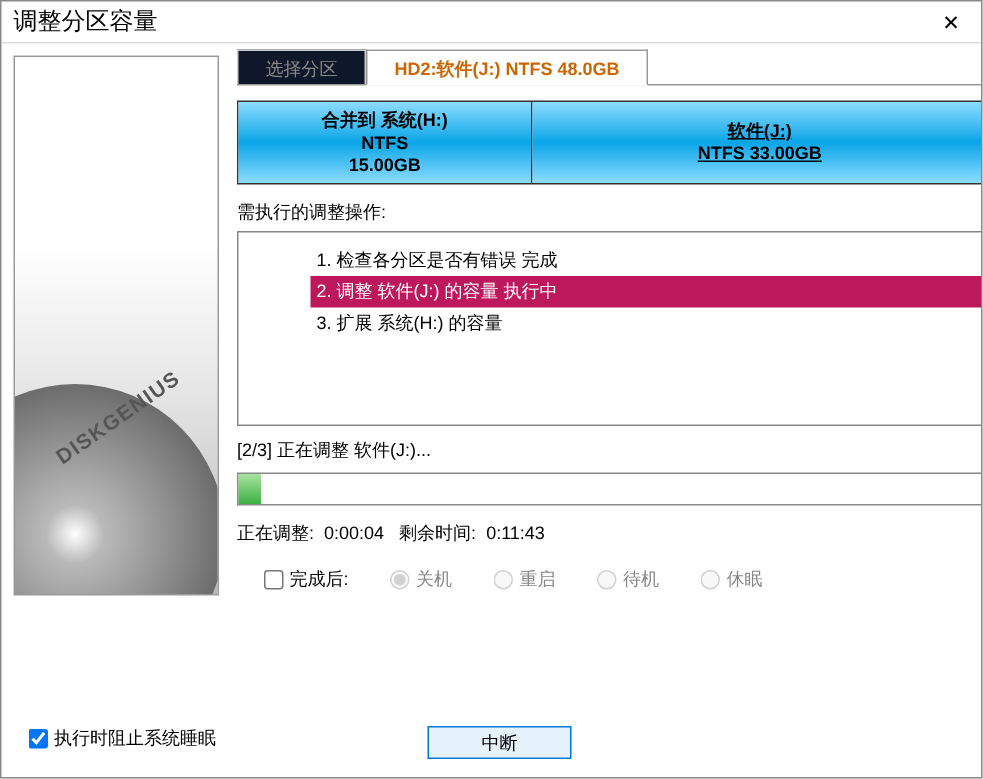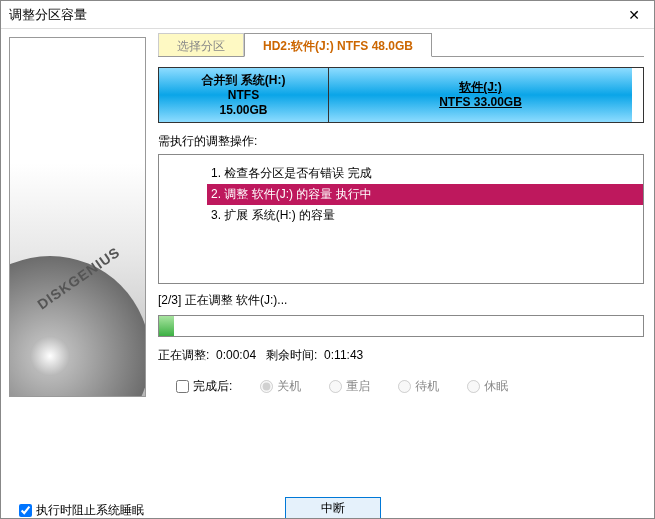--- a/index.html
+++ b/index.html
@@ -1,48 +1,48 @@
 <!DOCTYPE html>
 <html><head>
 <meta charset="utf-8">
 <style>
 * { box-sizing: border-box; margin: 0; padding: 0; font-family: "Microsoft YaHei", "SimSun", Arial, sans-serif; font-size: 12px; }
 body { background: #fff; width: 655px; height: 519px; border: 1px solid #888; overflow: hidden; }
 .titlebar { height: 28px; display: flex; align-items: center; justify-content: space-between; padding: 0 0 0 8px; border-bottom: 1px solid #ddd; }
-.titlebar .title { font-size: 13px; }
+.titlebar .title { font-size: 16px; }
 .titlebar .close { width: 40px; height: 28px; display: flex; align-items: center; justify-content: center; font-size: 14px; cursor: default; }
 .content { display: flex; height: 455px; }
 .sidebar { width: 153px; padding: 8px;}
 .disk-img { width: 137px; height: 360px; border: 1px solid #999; background: linear-gradient(180deg, #fff 0%, #fff 35%, #e8e8e8 60%, #b8b8b8 100%); position: relative; overflow: hidden; }
 .disk-platter { position: absolute; width: 200px; height: 200px; border-radius: 50%; background: radial-gradient(circle, #ccc 0%, #aaa 25%, #888 50%, #666 75%, #444 100%); bottom: -60px; left: -60px; }
 .disk-hub { position: absolute; width: 40px; height: 40px; border-radius: 50%; background: radial-gradient(circle, #fff, #999); bottom: 20px; left: 20px; }
 .disk-text { position: absolute; bottom: 110px; left: 20px; transform: rotate(-35deg); font-weight: bold; color: #555; font-size: 14px; letter-spacing: 1px; }
 .main { flex: 1; padding: 4px 10px 0 4px; }
 .tabs { display: flex; height: 24px; border-bottom: 1px solid #999; }
 .tab { padding: 4px 18px; color: #888; border-top: 1px solid transparent; }
-.tab.inactive { background: #fef9c3; border: 1px solid #ccc; border-bottom: none; }
+.tab.inactive { background: #0f172a; border: 1px solid #ccc; border-bottom: none; }
 .tab.active { color: #cc6600; font-weight: bold; border: 1px solid #999; border-bottom: 1px solid #fff; background: #fff; margin-bottom: -1px; }
 .partition-bar { display: flex; margin: 10px 0; border: 1px solid #333; height: 56px; }
 .part { flex: 0 0 auto; text-align: center; display: flex; flex-direction: column; justify-content: center; font-weight: bold; background: linear-gradient(180deg, #8ddcff 0%, #0aa5e8 50%, #8ddcff 100%); border-right: 1px solid #333; }
 .part:last-child { border-right: none; text-decoration: underline; }
 .part .line { font-size: 12px; line-height: 15px; }
 .ops-label { margin: 4px 0; }
 .ops-list { border: 1px solid #888; height: 130px; background: #fff; margin-bottom: 8px; }
 .ops-list .op { padding: 2px 4px; margin-left: 48px; }
 .ops-list .op.selected { background: #be185d; color: #fff; }
 .status-line { margin: 2px 0; }
 .progress-outer { width: calc(100%); height: 22px; border: 1px solid #888; margin: 6px 0 10px 0; background: #fff; }
 .progress-inner { height: 100%; background: linear-gradient(180deg, #a8e4a0, #3cb043); width: 3%; }
 .time-line { margin-bottom: 14px; }
 .after-row { display: flex; align-items: flex-end; gap: 28px; margin: 6px 0 0 18px; }
 .after-row label { display: flex; align-items: center; gap: 4px; color: #888; }
 .after-row .chk-label { color: #000; }
 .after-row input[type=radio] { accent-color: #888; }
 
-.bottom { height: 35px; display: flex; align-items: flex-end; justify-content: space-between; padding: 0 12px 0 18px; }
+.bottom { height: 35px; display: flex; align-items: flex-start; justify-content: space-between; padding: 0 12px 0 18px; }
 .bottom label { display: flex; align-items: center; gap: 4px; }
 .btn { width: 96px; height: 22px; border: 1px solid #0078d7; background: #e5f1fb; cursor: default; text-align: center; }
 .btn-wrap { flex: 1; display: flex; justify-content: center; margin-left: -120px; }
 </style>
 </head>
 <body>
 
 <div class="titlebar">
   <span class="title">调整分区容量</span>
   <div class="close">✕</div>
@@ -57,21 +57,21 @@
     </div>
   </div>
 
   <div class="main">
     <div class="tabs">
       <div class="tab inactive">选择分区</div>
       <div class="tab active">HD2:软件(J:) NTFS 48.0GB</div>
     </div>
 
     <div class="partition-bar">
-      <div class="part" style="width:170px">
+      <div class="part" style="width:196px">
         <div class="line">合并到 系统(H:)</div>
         <div class="line">NTFS</div>
         <div class="line">15.00GB</div>
       </div>
       <div class="part" style="width:303px">
         <div class="line">软件(J:)</div>
         <div class="line">NTFS 33.00GB</div>
       </div>
     </div>
 

